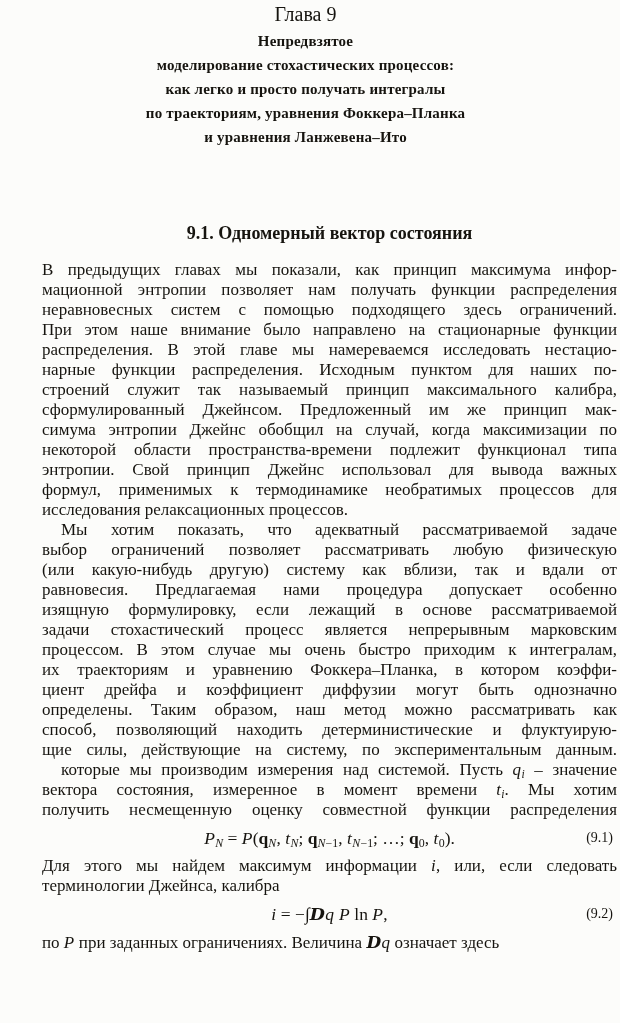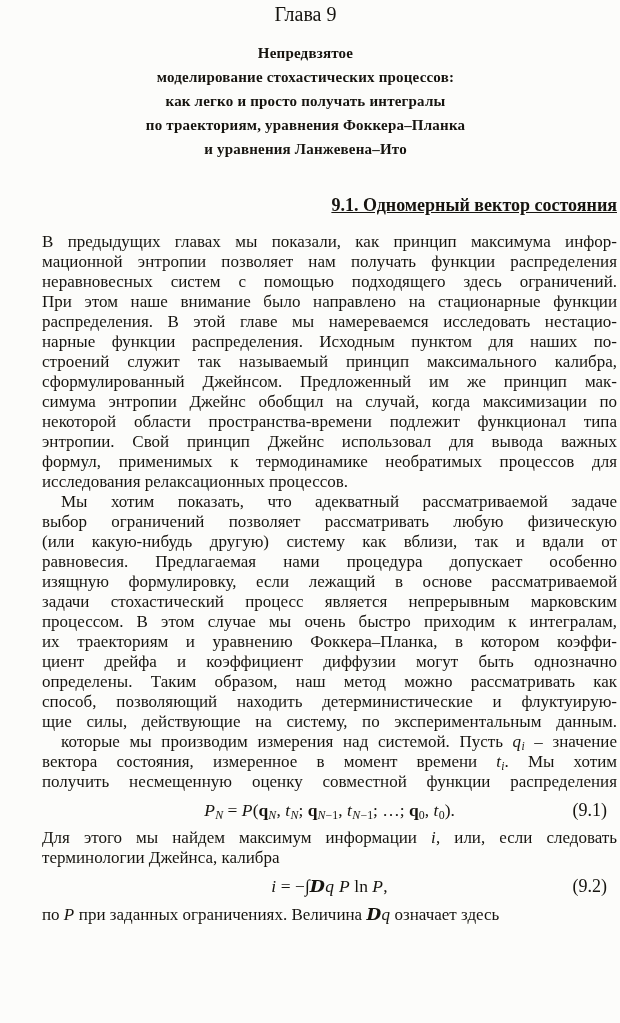--- a/index.html
+++ b/index.html
@@ -21,35 +21,34 @@
     padding: 3px 3px 0 42px;
   }
   
   .header {
     text-align: center;
     padding-right: 48px; 
   }
   .chapter {
     font-size: 20px;
     line-height: 22px;
-    margin-bottom: 16px;
+    margin-bottom: 4px;
   }
   .title-line {
     font-weight: 700;
     font-size: 15px;
     line-height: 24px;
     letter-spacing: 0.2px;
   }
   .section-heading {
     font-weight: 700;
     font-size: 18px;
     line-height: 21px;
-    margin-top: 34px;
-    text-align: right;
-    text-decoration: underline;
+    margin-top: 74px;
+    text-align: center;
   }
   
   .body-text {
     margin-top: 16px;
     font-size: 17px;
     line-height: 20px;
   }
   .line {
     text-align: justify;
     text-align-last: justify;
@@ -72,23 +71,23 @@
   }
   .eq {
     display: block;
     text-align: center;
     text-align-last: center;
     font-size: 17.5px;
     line-height: 24px;
   }
   .eqnum {
     position: absolute;
-    right: 10px;
+    right: 4px;
     top: 2px;
-    font-size: 18px;
+    font-size: 14px;
     font-style: normal;
   }
   .scr {
     font-family: "DejaVu Serif", serif;
     font-style: italic;
     font-weight: 600;
   }
   i { letter-spacing: 0.3px; }
 </style>
 </head>

